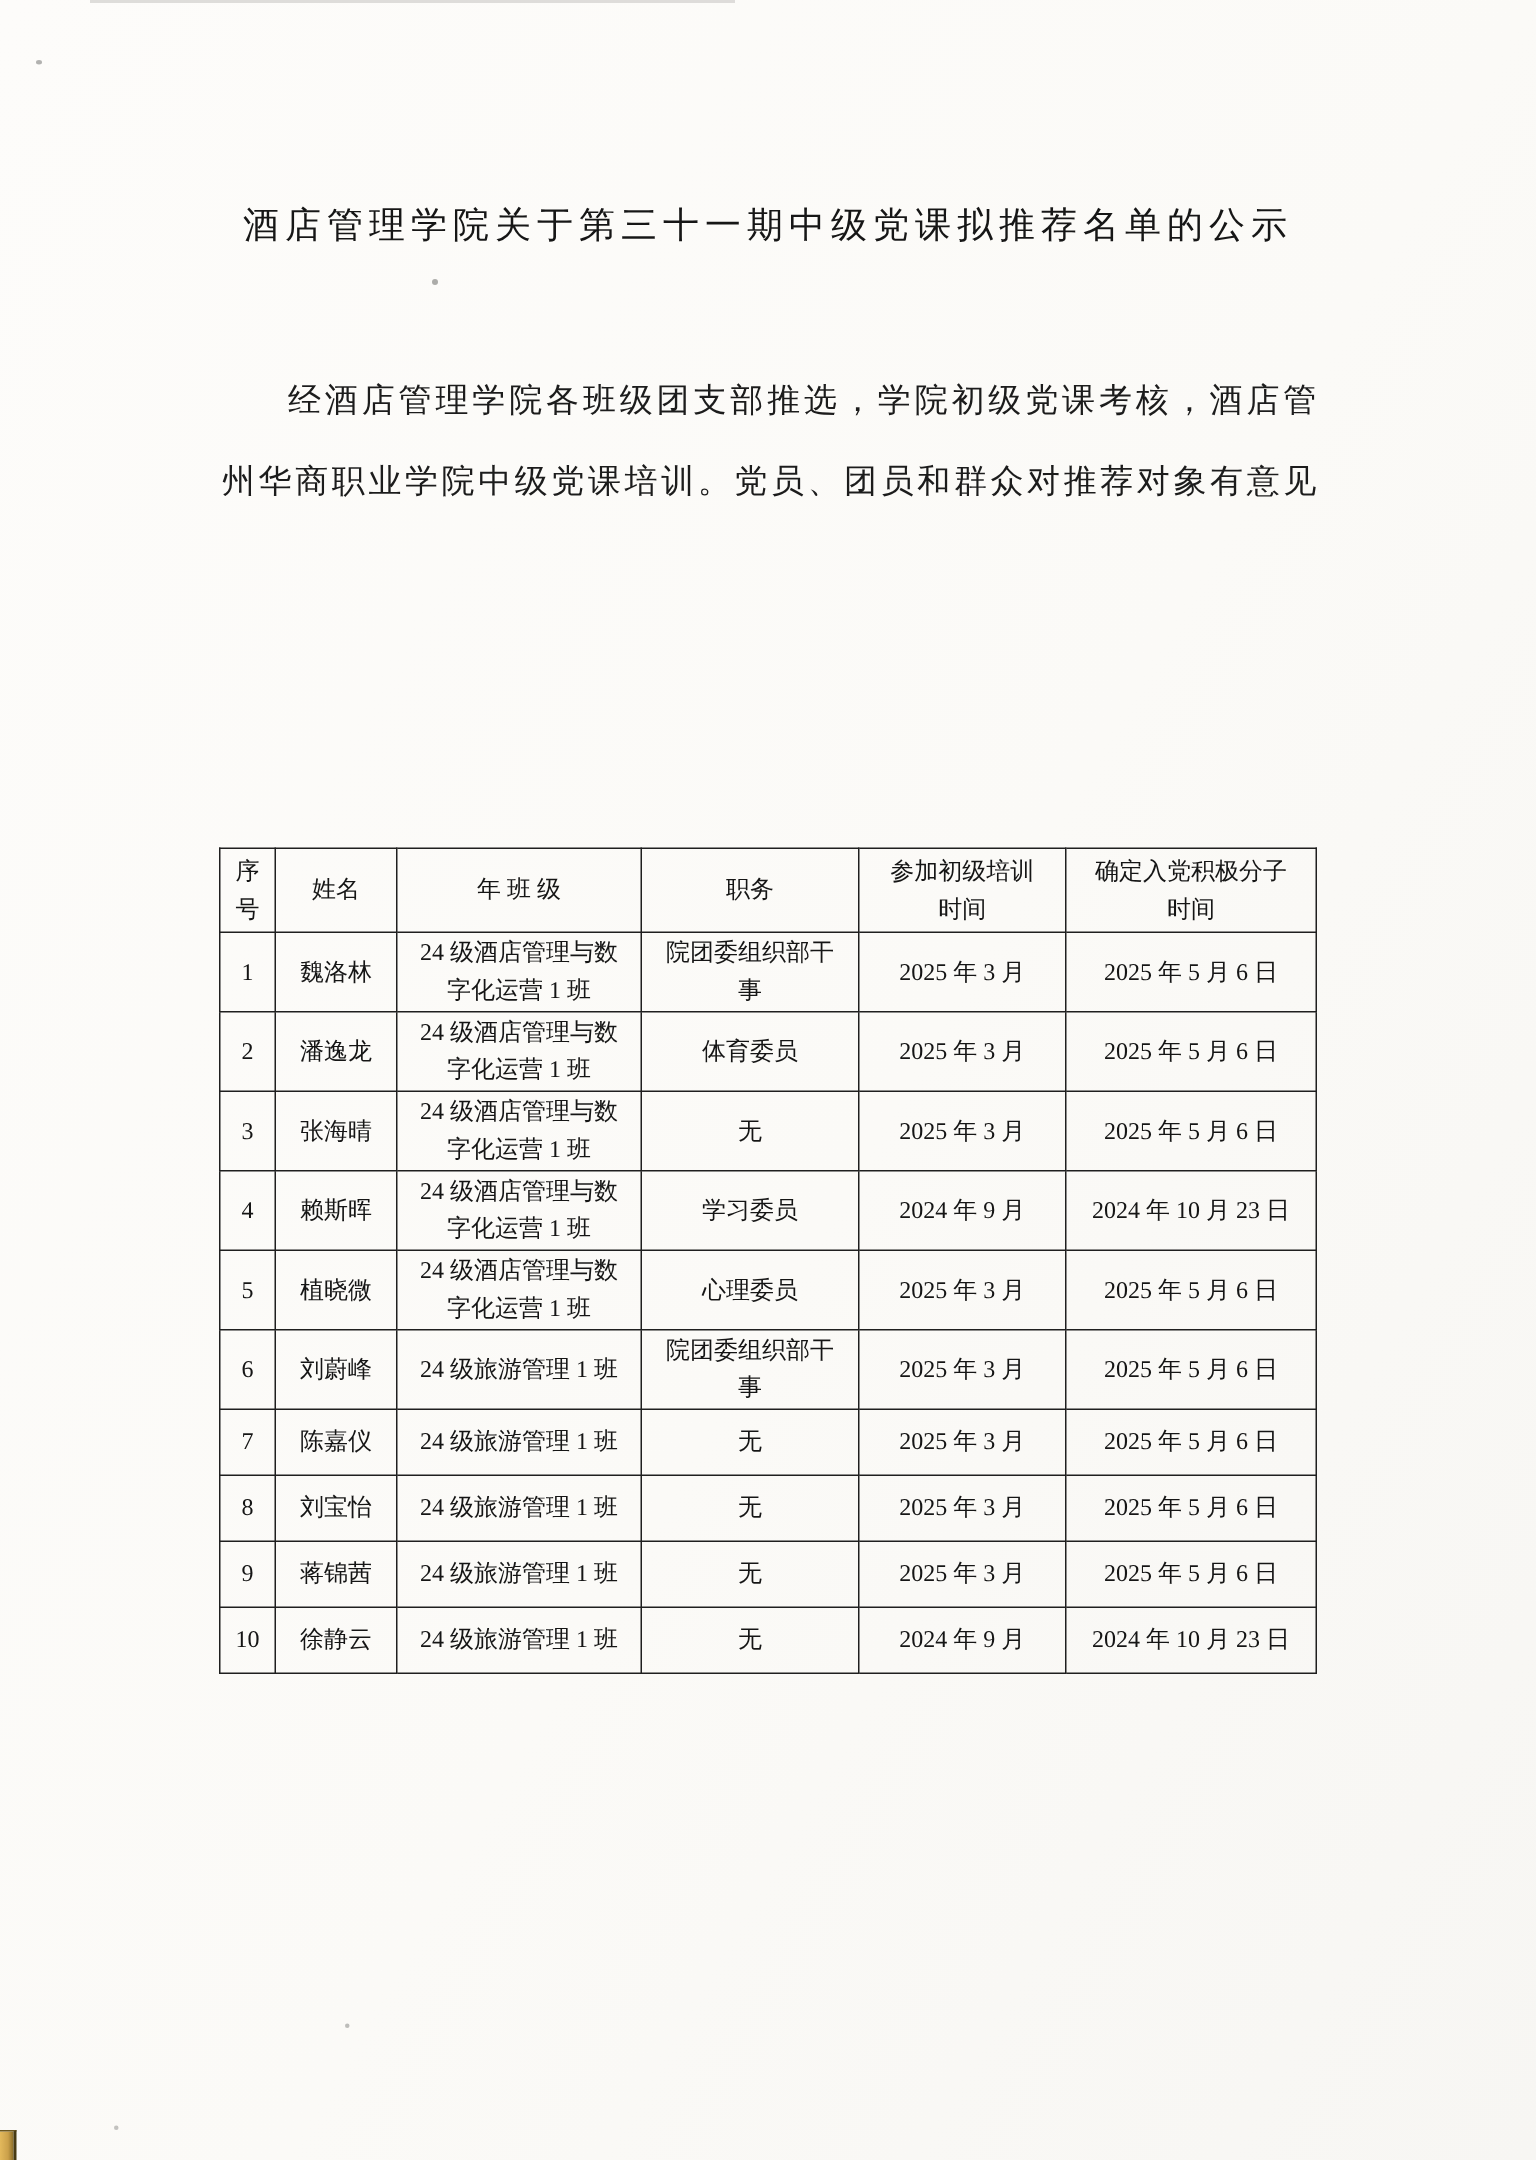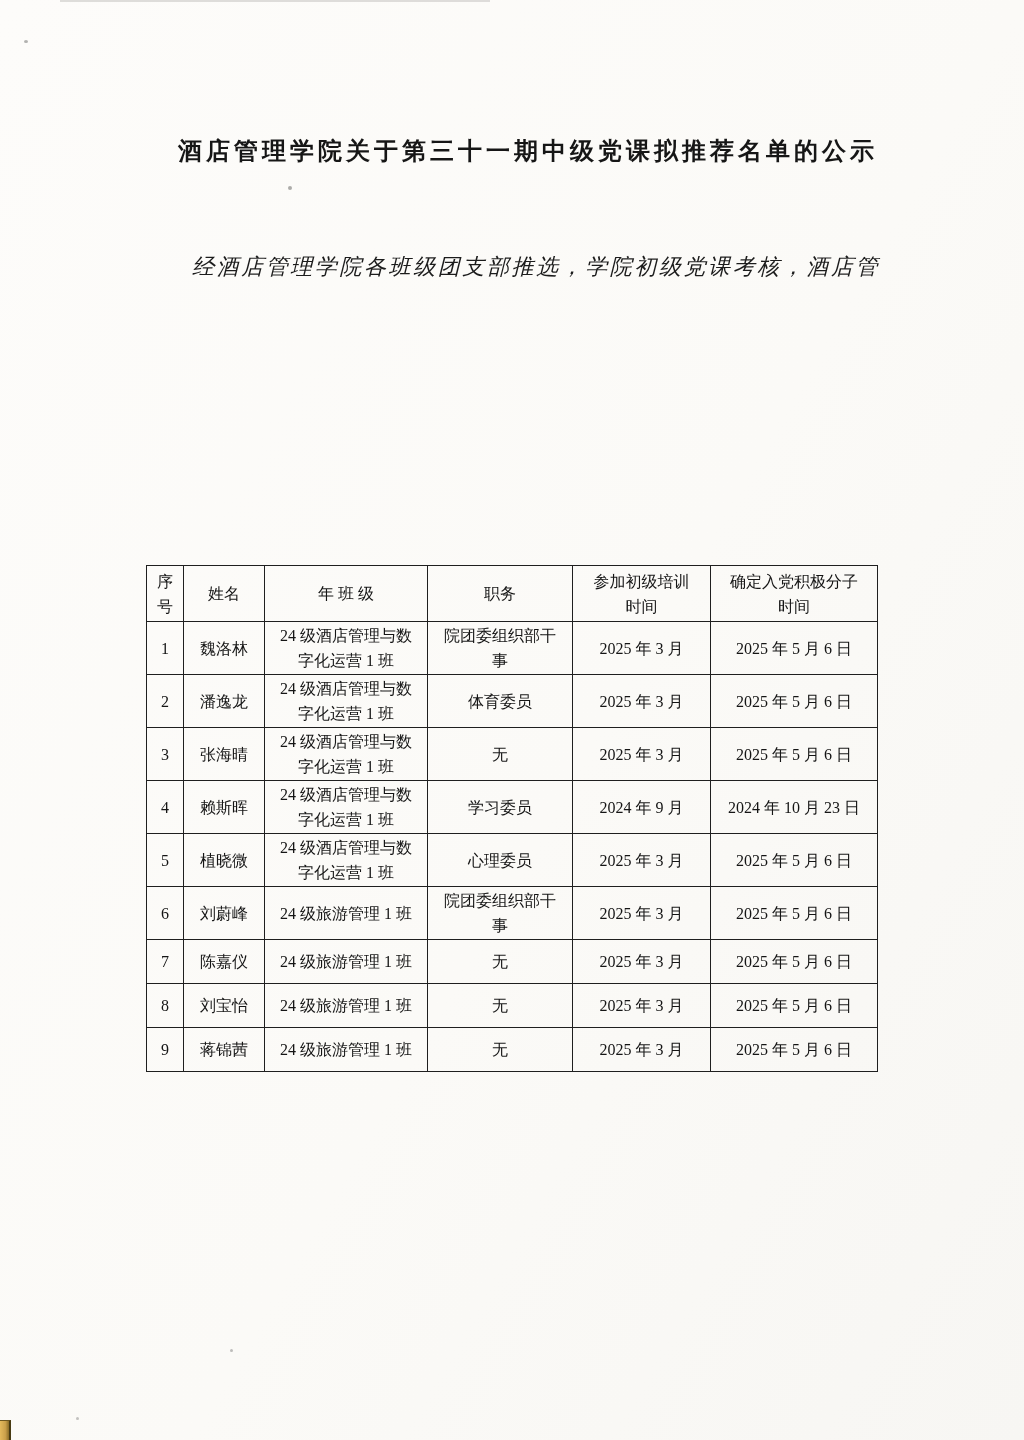--- a/index.html
+++ b/index.html
@@ -23,31 +23,31 @@
   .speck.s3 { left: 230px; top: 1349px; width: 3px; height: 3px; opacity: .55; }
   .speck.s4 { left: 76px;  top: 1417px; width: 3px; height: 3px; opacity: .5; }
   .corner-chip {
     position: absolute; left: 0; bottom: 0; width: 9px; height: 19px;
     background: linear-gradient(to right, #e3b95c 0%, #caa04a 60%, #8a6d28 100%);
     border-right: 2px solid #473a13;
     border-top: 1px solid #6b5620;
   }
   .title {
     position: absolute; top: 133px; left: 146px; width: 732px; margin: 0;
-    text-align: right; font-size: 24px; font-weight: bold;
+    text-align: center; font-size: 24px; font-weight: normal;
     letter-spacing: 4px; line-height: 36px; color: #161616;
   }
   .body-text {
     position: absolute; top: 240px; left: 148px; width: 730px;
     font-size: 22px; color: #1c1c1c;
   }
   .body-text .line {
     height: 53.5px; line-height: 53.5px;
     text-align: justify; text-align-last: justify;
-    letter-spacing: 0.5px; white-space: nowrap; font-style: italic;
+    letter-spacing: 0.5px; white-space: nowrap;
   }
   .body-text .line.first { text-indent: 44px; }
   .body-text .line.last  { text-align-last: left; }
   table.roster {
     position: absolute; top: 565px; left: 146px; width: 731px;
     border-collapse: collapse; table-layout: fixed;
     font-size: 16px; color: #151515;
   }
   table.roster th, table.roster td {
     border: 1.6px solid #1f1f1f;
@@ -68,20 +68,21 @@
   <div class="speck s1"></div>
   <div class="speck s2"></div>
   <div class="speck s3"></div>
   <div class="speck s4"></div>
   <div class="corner-chip"></div>
 
   <h1 class="title">酒店管理学院关于第三十一期中级党课拟推荐名单的公示</h1>
 
   <div class="body-text">
       <div class="line first">经酒店管理学院各班级团支部推选，学院初级党课考核，酒店管</div>
+      <div class="line">州华商职业学院中级党课培训。党员、团员和群众对推荐对象有意见</div>
     </div>
 
   <table class="roster">
     <colgroup>
       <col style="width:37px">
       <col style="width:81px">
       <col style="width:163px">
       <col style="width:145px">
       <col style="width:138px">
       <col style="width:167px">
@@ -172,16 +173,24 @@
           <td>2025 年 5 月 6 日</td>
         </tr>
         <tr>
           <td>9</td>
           <td>蒋锦茜</td>
           <td>24 级旅游管理 1 班</td>
           <td>无</td>
           <td>2025 年 3 月</td>
           <td>2025 年 5 月 6 日</td>
         </tr>
+        <tr>
+          <td>10</td>
+          <td>徐静云</td>
+          <td>24 级旅游管理 1 班</td>
+          <td>无</td>
+          <td>2024 年 9 月</td>
+          <td>2024 年 10 月 23 日</td>
+        </tr>
       </tbody>
   </table>
 
 </div>
 
 </body></html>

